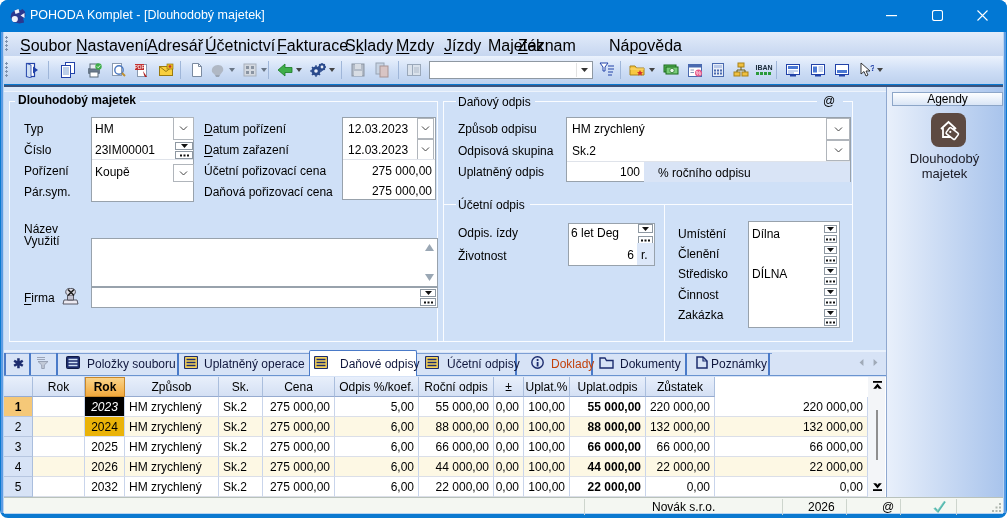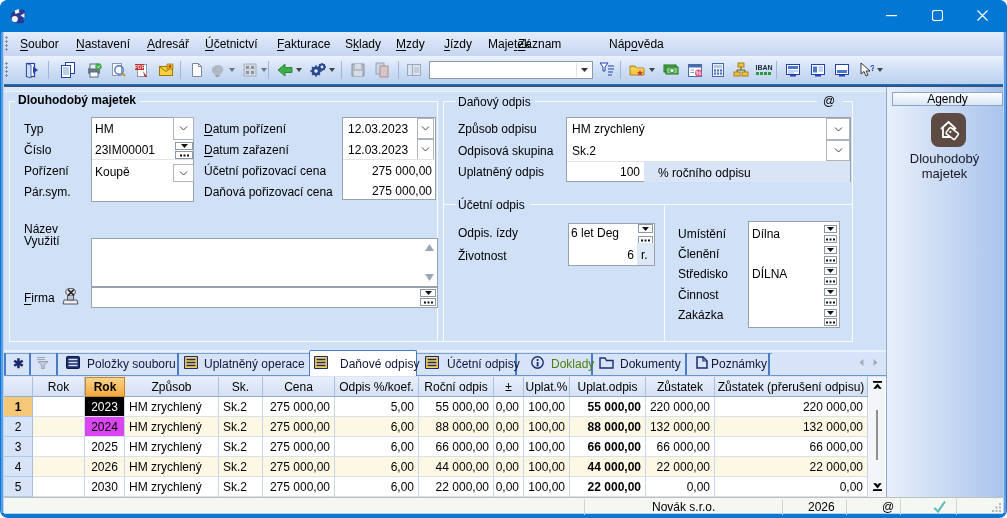--- a/index.html
+++ b/index.html
@@ -2,21 +2,21 @@
 <html><head><meta charset="utf-8">
 <style>
 *{margin:0;padding:0;box-sizing:border-box}
 html,body{width:1007px;height:518px;background:#fff;overflow:hidden}
 body{font-family:"Liberation Sans",sans-serif;font-size:12px;color:#000;position:relative}
 .a{position:absolute}
 .win{position:absolute;left:0;top:0;width:1007px;height:518px;background:#0b79d0;border-radius:8px;overflow:hidden}
 .titlebar{position:absolute;left:0;top:0;width:1007px;height:32px;background:#0278d4}
 .title-txt{position:absolute;left:30px;top:8px;font-size:12.5px;color:#fdfeff}
 .menubar{position:absolute;left:4px;top:32px;width:999px;height:24px;background:linear-gradient(#e3ecfa,#c6d6f0)}
-.mi{position:absolute;top:5px;font-size:12px;color:#000;white-space:pre}
+.mi{position:absolute;top:5px;font-size:16px;color:#000;white-space:pre}
 .toolbar{position:absolute;left:4px;top:56px;width:999px;height:28px;background:linear-gradient(#ebf2fd,#cdddf5 55%,#bdd1ee)}
 .tb-dark{position:absolute;left:4px;top:85px;width:999px;height:2px;background:#39537e;z-index:2}
 .tb-sep{position:absolute;top:5px;width:1px;height:18px;background:#9fb6d9}
 .grip{position:absolute;width:3px;background-image:radial-gradient(circle at 1.5px 1.5px,#7e92ae 1px,transparent 1.2px);background-size:3px 4px}
 .btn{position:absolute;top:4px;width:22px;height:20px}
 .btn svg{position:absolute;left:3px;top:2px}
 u{text-decoration:underline;text-underline-offset:2px}
 .formpane{position:absolute;left:4px;top:86px;width:882px;height:264px;background:#cfe0f7}
 .gline{position:absolute;background:#fafcff}
 .lbl{position:absolute;font-size:12px;white-space:pre}
@@ -36,20 +36,21 @@
 <body>
 <div class="win">
  <div class="titlebar">
   <svg class="a" style="left:10px;top:8px" width="16" height="16" viewBox="0 0 16 16">
     <path d="M1.5 5 L6 1.5 L10 2.5 L12.5 1 L15 3.5 L15.5 8 L13 11 L14 14.5 L9.5 15.5 L3 14 L0.5 9 Z" fill="#2b3990"></path>
     <circle cx="4.8" cy="11" r="3.1" fill="#eef1fa"></circle>
     <path d="M14.5 5 L10.5 7.5 L14.5 10 Z" fill="#eef1fa"></path>
     <path d="M4.5 2.5 L8.5 1 L9.5 4.5 L5.5 6 Z" fill="#eef1fa"></path>
     <rect x="10.5" y="11.5" width="3" height="3" fill="#2b3990"></rect>
   </svg>
+  <div class="title-txt">POHODA Komplet - [Dlouhodobý majetek]</div>
   <svg class="a" style="left:886px;top:15px" width="11" height="2">
         <rect width="11" height="1.2" fill="#fff"></rect>
       </svg>
   <svg class="a" style="left:932px;top:10px" width="11" height="11">
         <rect x="0.5" y="0.5" width="10" height="10" rx="2" fill="none" stroke="#fff" stroke-width="1.1"></rect>
       </svg>
   <svg class="a" style="left:977px;top:10px" width="11" height="11">
         <path d="M0.5 0.5 L10.5 10.5 M10.5 0.5 L0.5 10.5" stroke="#fff" stroke-width="1.1"></path>
       </svg>
  </div>
@@ -567,21 +568,21 @@
   <svg class="a" style="left:421px;top:6px" width="14" height="13" viewBox="0 0 14 13">
         <rect x="0.5" y="0.5" width="13" height="12" rx="1" fill="#f7d358" stroke="#1c2c6e" stroke-width="1.2"></rect>
         <path d="M2.5 3.5 H11.5 M2.5 6.5 H11.5 M2.5 9.5 H11.5" stroke="#1c2c6e" stroke-width="1.4"></path>
       </svg>
   <div class="lbl" style="left:443px;top:7px;color:#10173d">Účetní odpisy</div>
   <svg class="a" style="left:527px;top:6px" width="14" height="13" viewBox="0 0 14 13">
         <circle cx="6.5" cy="6.5" r="5.7" fill="none" stroke="#1c2c6e" stroke-width="1.4"></circle>
         <rect x="5.7" y="3" width="1.8" height="2" fill="#1c2c6e"></rect>
         <rect x="5.7" y="6" width="1.8" height="4.5" fill="#1c2c6e"></rect>
       </svg>
-  <div class="lbl" style="left:547px;top:7px;color:#4d7c0f">Doklady</div>
+  <div class="lbl" style="left:547px;top:7px;color:#c2410c">Doklady</div>
   <svg class="a" style="left:595px;top:7px" width="15" height="12" viewBox="0 0 15 12">
         <path d="M1 3.5 L1 1 L6 1 L7.5 3.5 L14 3.5 L14 11 L1 11 Z" fill="none" stroke="#1c2c6e" stroke-width="1.4"></path>
       </svg>
   <div class="lbl" style="left:616px;top:7px;color:#10173d">Dokumenty</div>
   <svg class="a" style="left:692px;top:6px" width="12" height="13" viewBox="0 0 12 13">
         <path d="M1 1 L7 1 L11 5 L11 12 L1 12 Z" fill="none" stroke="#1c2c6e" stroke-width="1.5"></path>
         <path d="M7 1 L7 5 L11 5" fill="none" stroke="#1c2c6e" stroke-width="1.2"></path>
       </svg>
   <div class="lbl" style="left:707px;top:7px;color:#10173d">Poznámky</div>
   <svg class="a" style="left:854px;top:9px" width="7" height="7" viewBox="0 0 9 9">
@@ -597,47 +598,46 @@
   <div class="hd" style="left:81px;width:40px;background:linear-gradient(#fad389,#f2a93c);border:1px solid #c8872a;font-weight:bold;">Rok</div>
   <div class="hd" style="left:121px;width:94px;">Způsob</div>
   <div class="hd" style="left:215px;width:44px;">Sk.</div>
   <div class="hd" style="left:259px;width:72px;">Cena</div>
   <div class="hd" style="left:331px;width:84px;">Odpis %/koef.</div>
   <div class="hd" style="left:415px;width:75px;">Roční odpis</div>
   <div class="hd" style="left:490px;width:30px;">±</div>
   <div class="hd" style="left:520px;width:46px;">Uplat.%</div>
   <div class="hd" style="left:566px;width:76px;">Uplat.odpis</div>
   <div class="hd" style="left:642px;width:69px;">Zůstatek</div>
-  <div class="hd" style="left:711px;width:153px;">Zůstatek (přerušení odpisu)</div>
   <div class="a" style="left:864px;top:0px;width:17px;height:124px;background:#f3f5f8"></div>
   <svg class="a" style="left:869px;top:8px" width="9" height="8" viewBox="0 0 9 8">
         <rect x="0" y="0" width="9" height="1.8" fill="#000"></rect>
         <path d="M4.5 2.6 L8.8 7.8 L5.8 7.8 L4.5 6.1 L3.2 7.8 L0.2 7.8 Z" fill="#000"></path>
       </svg>
   <svg class="a" style="left:869px;top:110px" width="9" height="8" viewBox="0 0 9 8">
         <rect x="0" y="6.2" width="9" height="1.8" fill="#000"></rect>
         <path d="M4.5 5.4 L8.8 0.2 L5.8 0.2 L4.5 1.9 L3.2 0.2 L0.2 0.2 Z" fill="#000"></path>
       </svg>
   <div class="a" style="left:872px;top:37px;width:2px;height:50px;background:#8f8f8f"></div>
   <div class="cell" style="left:0px;top:24px;width:29px;background:#f5c878;justify-content:center;font-weight:bold;border-right:1px solid #aabedd;border-bottom:1px solid #b6c6e0">1</div>
   <div class="cell" style="left:29px;top:24px;width:52px;background:#ffffff;padding-left:4px;"></div>
-  <div class="cell" style="left:81px;top:24px;width:40px;background:#ffffff;background:#000;color:#fff;justify-content:center;">2023</div>
+  <div class="cell" style="left:81px;top:24px;width:40px;background:#ffffff;background:#000;color:#fff;justify-content:center;font-style:italic;">2023</div>
   <div class="cell" style="left:121px;top:24px;width:94px;background:#ffffff;padding-left:4px;">HM zrychlený</div>
   <div class="cell" style="left:215px;top:24px;width:44px;background:#ffffff;padding-left:4px;">Sk.2</div>
   <div class="cell" style="left:259px;top:24px;width:72px;background:#ffffff;justify-content:flex-end;padding-right:4px;">275 000,00</div>
   <div class="cell" style="left:331px;top:24px;width:84px;background:#ffffff;justify-content:flex-end;padding-right:4px;">5,00</div>
   <div class="cell" style="left:415px;top:24px;width:75px;background:#ffffff;justify-content:flex-end;padding-right:4px;">55 000,00</div>
   <div class="cell" style="left:490px;top:24px;width:30px;background:#ffffff;justify-content:flex-end;padding-right:4px;">0,00</div>
   <div class="cell" style="left:520px;top:24px;width:46px;background:#ffffff;justify-content:flex-end;padding-right:4px;">100,00</div>
   <div class="cell" style="left:566px;top:24px;width:76px;background:#ffffff;justify-content:flex-end;padding-right:4px;font-weight:bold;">55 000,00</div>
   <div class="cell" style="left:642px;top:24px;width:69px;background:#ffffff;justify-content:flex-end;padding-right:4px;">220 000,00</div>
   <div class="cell" style="left:711px;top:24px;width:153px;background:#ffffff;justify-content:flex-end;padding-right:4px;">220 000,00</div>
   <div class="cell" style="left:0px;top:44px;width:29px;background:#d7e3f6;justify-content:center;font-weight:normal;border-right:1px solid #aabedd;border-bottom:1px solid #b6c6e0">2</div>
   <div class="cell" style="left:29px;top:44px;width:52px;background:#fdf8e4;padding-left:4px;"></div>
-  <div class="cell" style="left:81px;top:44px;width:40px;background:#d946ef;justify-content:center;">2024</div>
+  <div class="cell" style="left:81px;top:44px;width:40px;background:#eab308;justify-content:center;">2024</div>
   <div class="cell" style="left:121px;top:44px;width:94px;background:#fdf8e4;padding-left:4px;">HM zrychlený</div>
   <div class="cell" style="left:215px;top:44px;width:44px;background:#fdf8e4;padding-left:4px;">Sk.2</div>
   <div class="cell" style="left:259px;top:44px;width:72px;background:#fdf8e4;justify-content:flex-end;padding-right:4px;">275 000,00</div>
   <div class="cell" style="left:331px;top:44px;width:84px;background:#fdf8e4;justify-content:flex-end;padding-right:4px;">6,00</div>
   <div class="cell" style="left:415px;top:44px;width:75px;background:#fdf8e4;justify-content:flex-end;padding-right:4px;">88 000,00</div>
   <div class="cell" style="left:490px;top:44px;width:30px;background:#fdf8e4;justify-content:flex-end;padding-right:4px;">0,00</div>
   <div class="cell" style="left:520px;top:44px;width:46px;background:#fdf8e4;justify-content:flex-end;padding-right:4px;">100,00</div>
   <div class="cell" style="left:566px;top:44px;width:76px;background:#fdf8e4;justify-content:flex-end;padding-right:4px;font-weight:bold;">88 000,00</div>
   <div class="cell" style="left:642px;top:44px;width:69px;background:#fdf8e4;justify-content:flex-end;padding-right:4px;">132 000,00</div>
   <div class="cell" style="left:711px;top:44px;width:153px;background:#fdf8e4;justify-content:flex-end;padding-right:4px;">132 000,00</div>
@@ -662,21 +662,21 @@
   <div class="cell" style="left:259px;top:84px;width:72px;background:#fdf8e4;justify-content:flex-end;padding-right:4px;">275 000,00</div>
   <div class="cell" style="left:331px;top:84px;width:84px;background:#fdf8e4;justify-content:flex-end;padding-right:4px;">6,00</div>
   <div class="cell" style="left:415px;top:84px;width:75px;background:#fdf8e4;justify-content:flex-end;padding-right:4px;">44 000,00</div>
   <div class="cell" style="left:490px;top:84px;width:30px;background:#fdf8e4;justify-content:flex-end;padding-right:4px;">0,00</div>
   <div class="cell" style="left:520px;top:84px;width:46px;background:#fdf8e4;justify-content:flex-end;padding-right:4px;">100,00</div>
   <div class="cell" style="left:566px;top:84px;width:76px;background:#fdf8e4;justify-content:flex-end;padding-right:4px;font-weight:bold;">44 000,00</div>
   <div class="cell" style="left:642px;top:84px;width:69px;background:#fdf8e4;justify-content:flex-end;padding-right:4px;">22 000,00</div>
   <div class="cell" style="left:711px;top:84px;width:153px;background:#fdf8e4;justify-content:flex-end;padding-right:4px;">22 000,00</div>
   <div class="cell" style="left:0px;top:104px;width:29px;background:#d7e3f6;justify-content:center;font-weight:normal;border-right:1px solid #aabedd;border-bottom:1px solid #b6c6e0">5</div>
   <div class="cell" style="left:29px;top:104px;width:52px;background:#ffffff;padding-left:4px;"></div>
-  <div class="cell" style="left:81px;top:104px;width:40px;background:#ffffff;justify-content:center;">2030</div>
+  <div class="cell" style="left:81px;top:104px;width:40px;background:#ffffff;justify-content:center;">2032</div>
   <div class="cell" style="left:121px;top:104px;width:94px;background:#ffffff;padding-left:4px;">HM zrychlený</div>
   <div class="cell" style="left:215px;top:104px;width:44px;background:#ffffff;padding-left:4px;">Sk.2</div>
   <div class="cell" style="left:259px;top:104px;width:72px;background:#ffffff;justify-content:flex-end;padding-right:4px;">275 000,00</div>
   <div class="cell" style="left:331px;top:104px;width:84px;background:#ffffff;justify-content:flex-end;padding-right:4px;">6,00</div>
   <div class="cell" style="left:415px;top:104px;width:75px;background:#ffffff;justify-content:flex-end;padding-right:4px;">22 000,00</div>
   <div class="cell" style="left:490px;top:104px;width:30px;background:#ffffff;justify-content:flex-end;padding-right:4px;">0,00</div>
   <div class="cell" style="left:520px;top:104px;width:46px;background:#ffffff;justify-content:flex-end;padding-right:4px;">100,00</div>
   <div class="cell" style="left:566px;top:104px;width:76px;background:#ffffff;justify-content:flex-end;padding-right:4px;font-weight:bold;">22 000,00</div>
   <div class="cell" style="left:642px;top:104px;width:69px;background:#ffffff;justify-content:flex-end;padding-right:4px;">0,00</div>
   <div class="cell" style="left:711px;top:104px;width:153px;background:#ffffff;justify-content:flex-end;padding-right:4px;">0,00</div>

